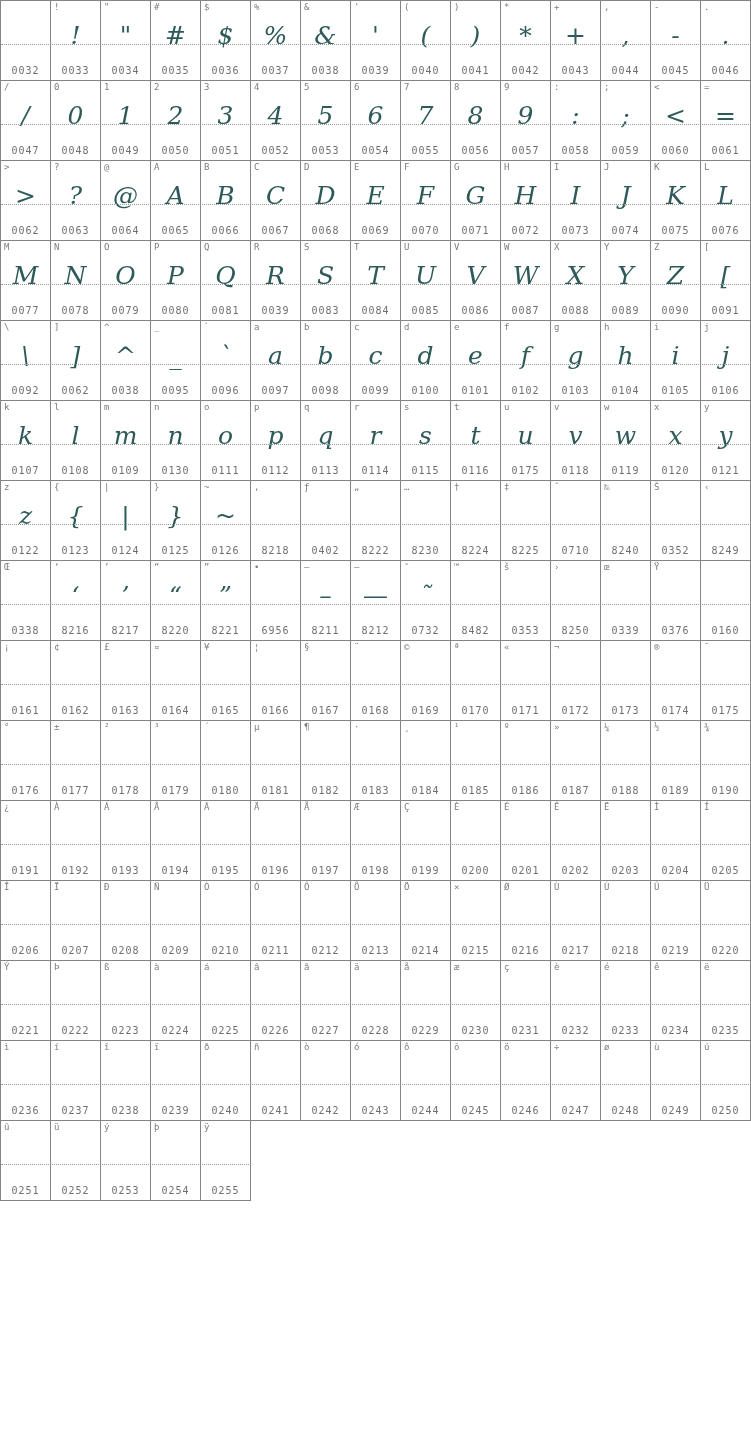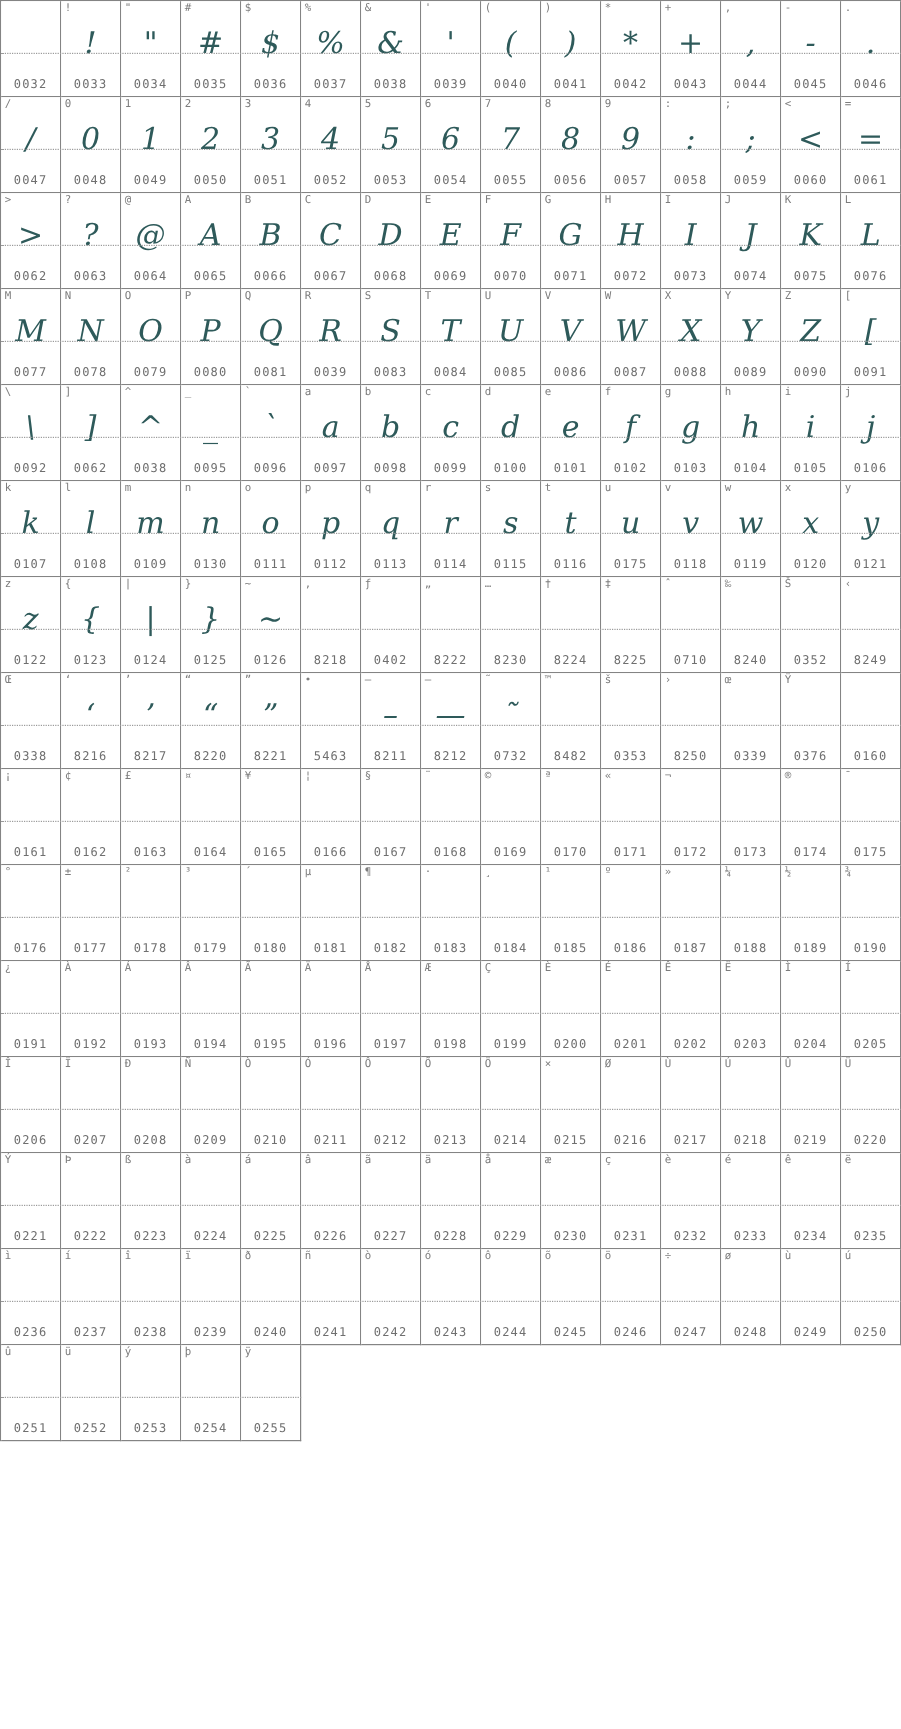--- a/index.html
+++ b/index.html
@@ -641,21 +641,21 @@
         <span class="code">8220</span>
       </div>
       <div class="cell">
         <span class="label">”</span>
         <span class="glyph">”</span>
         <span class="code">8221</span>
       </div>
       <div class="cell">
         <span class="label">•</span>
         <span class="glyph"></span>
-        <span class="code">5463</span>
+        <span class="code">6956</span>
       </div>
       <div class="cell">
         <span class="label">–</span>
         <span class="glyph">–</span>
         <span class="code">8211</span>
       </div>
       <div class="cell">
         <span class="label">—</span>
         <span class="glyph">—</span>
         <span class="code">8212</span>

